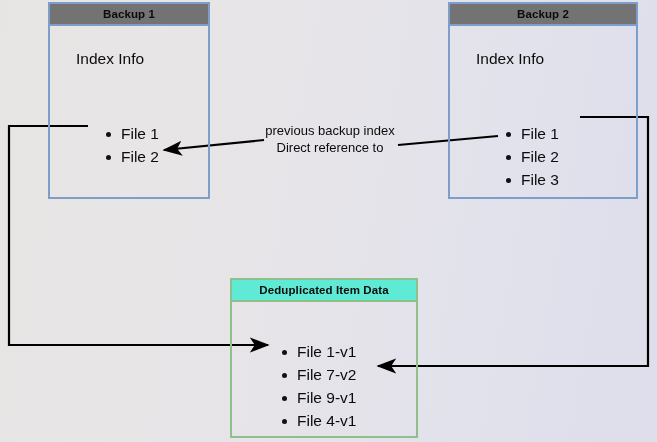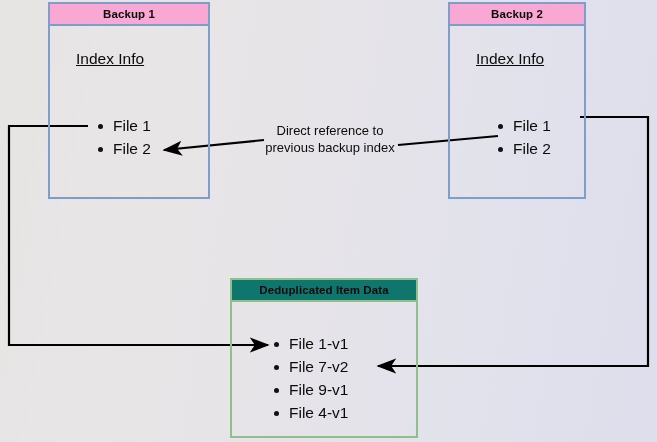--- a/index.html
+++ b/index.html
@@ -38,42 +38,41 @@
     border-color: #90c08a;
   }
   .node-header {
     box-sizing: border-box;
     height: 22px;
     line-height: 20px;
     text-align: center;
     font-size: 11.5px;
     font-weight: bold;
     color: #0b0b0b;
-    background: #f9a8d4;
+    background: #737373;
     border-bottom: 2px solid #7d9ecb;
     letter-spacing: 0.1px;
   }
   .node.green .node-header {
-    background: #0f766e;
+    background: #5eead4;
     border-bottom-color: #90c08a;
   }
   .node-body {
     position: relative;
     height: calc(100% - 22px);
   }
   .section-title {
     position: absolute;
     font-size: 15.5px;
     color: #0b0b0b;
     white-space: nowrap;
-    text-decoration: underline;
   }
   .item-list {
     position: absolute;
-    margin: 0;
+    margin: 8px;
     padding: 0;
     list-style: none;
   }
   .item-list li {
     position: relative;
     font-size: 15.5px;
     line-height: 23px;
     color: #0b0b0b;
     white-space: nowrap;
     padding-left: 15px;
@@ -84,21 +83,21 @@
     left: 0;
     top: 10px;
     width: 5px;
     height: 5px;
     border-radius: 50%;
     background: #111;
   }
 
   
   #node-backup1 { left: 48px;  top: 2px;   width: 162px; height: 197px; }
-  #node-backup2 { left: 448px; top: 2px;   width: 138px; height: 197px; }
+  #node-backup2 { left: 448px; top: 2px;   width: 190px; height: 197px; }
   #node-dedup   { left: 230px; top: 278px; width: 188px; height: 160px; }
 
   #node-backup1 .section-title { left: 26px; top: 24px; }
   #node-backup2 .section-title { left: 26px; top: 24px; }
 
   #node-backup1 .item-list { left: 48px; top: 88px; }
   #node-backup2 .item-list { left: 48px; top: 88px; }
   #node-dedup   .item-list { left: 42px; top: 30px; text-align: center; }
 
   
@@ -148,34 +147,35 @@
     </div>
   </div>
 
   <div class="node" id="node-backup2">
     <div class="node-header">Backup 2</div>
     <div class="node-body">
       <div class="section-title">Index Info</div>
       <ul class="item-list">
         <li>File 1</li>
         <li>File 2</li>
+        <li>File 3</li>
       </ul>
     </div>
   </div>
 
   <div class="node green" id="node-dedup">
     <div class="node-header">Deduplicated Item Data</div>
     <div class="node-body">
       <ul class="item-list">
         <li>File 1-v1</li>
         <li>File 7-v2</li>
         <li>File 9-v1</li>
         <li>File 4-v1</li>
       </ul>
     </div>
   </div>
 
   <div class="edge-label" id="label-direct-reference">
+    <div>previous backup index</div>
     <div>Direct reference to</div>
-    <div>previous backup index</div>
   </div>
 
 </div>
 
 </body></html>

